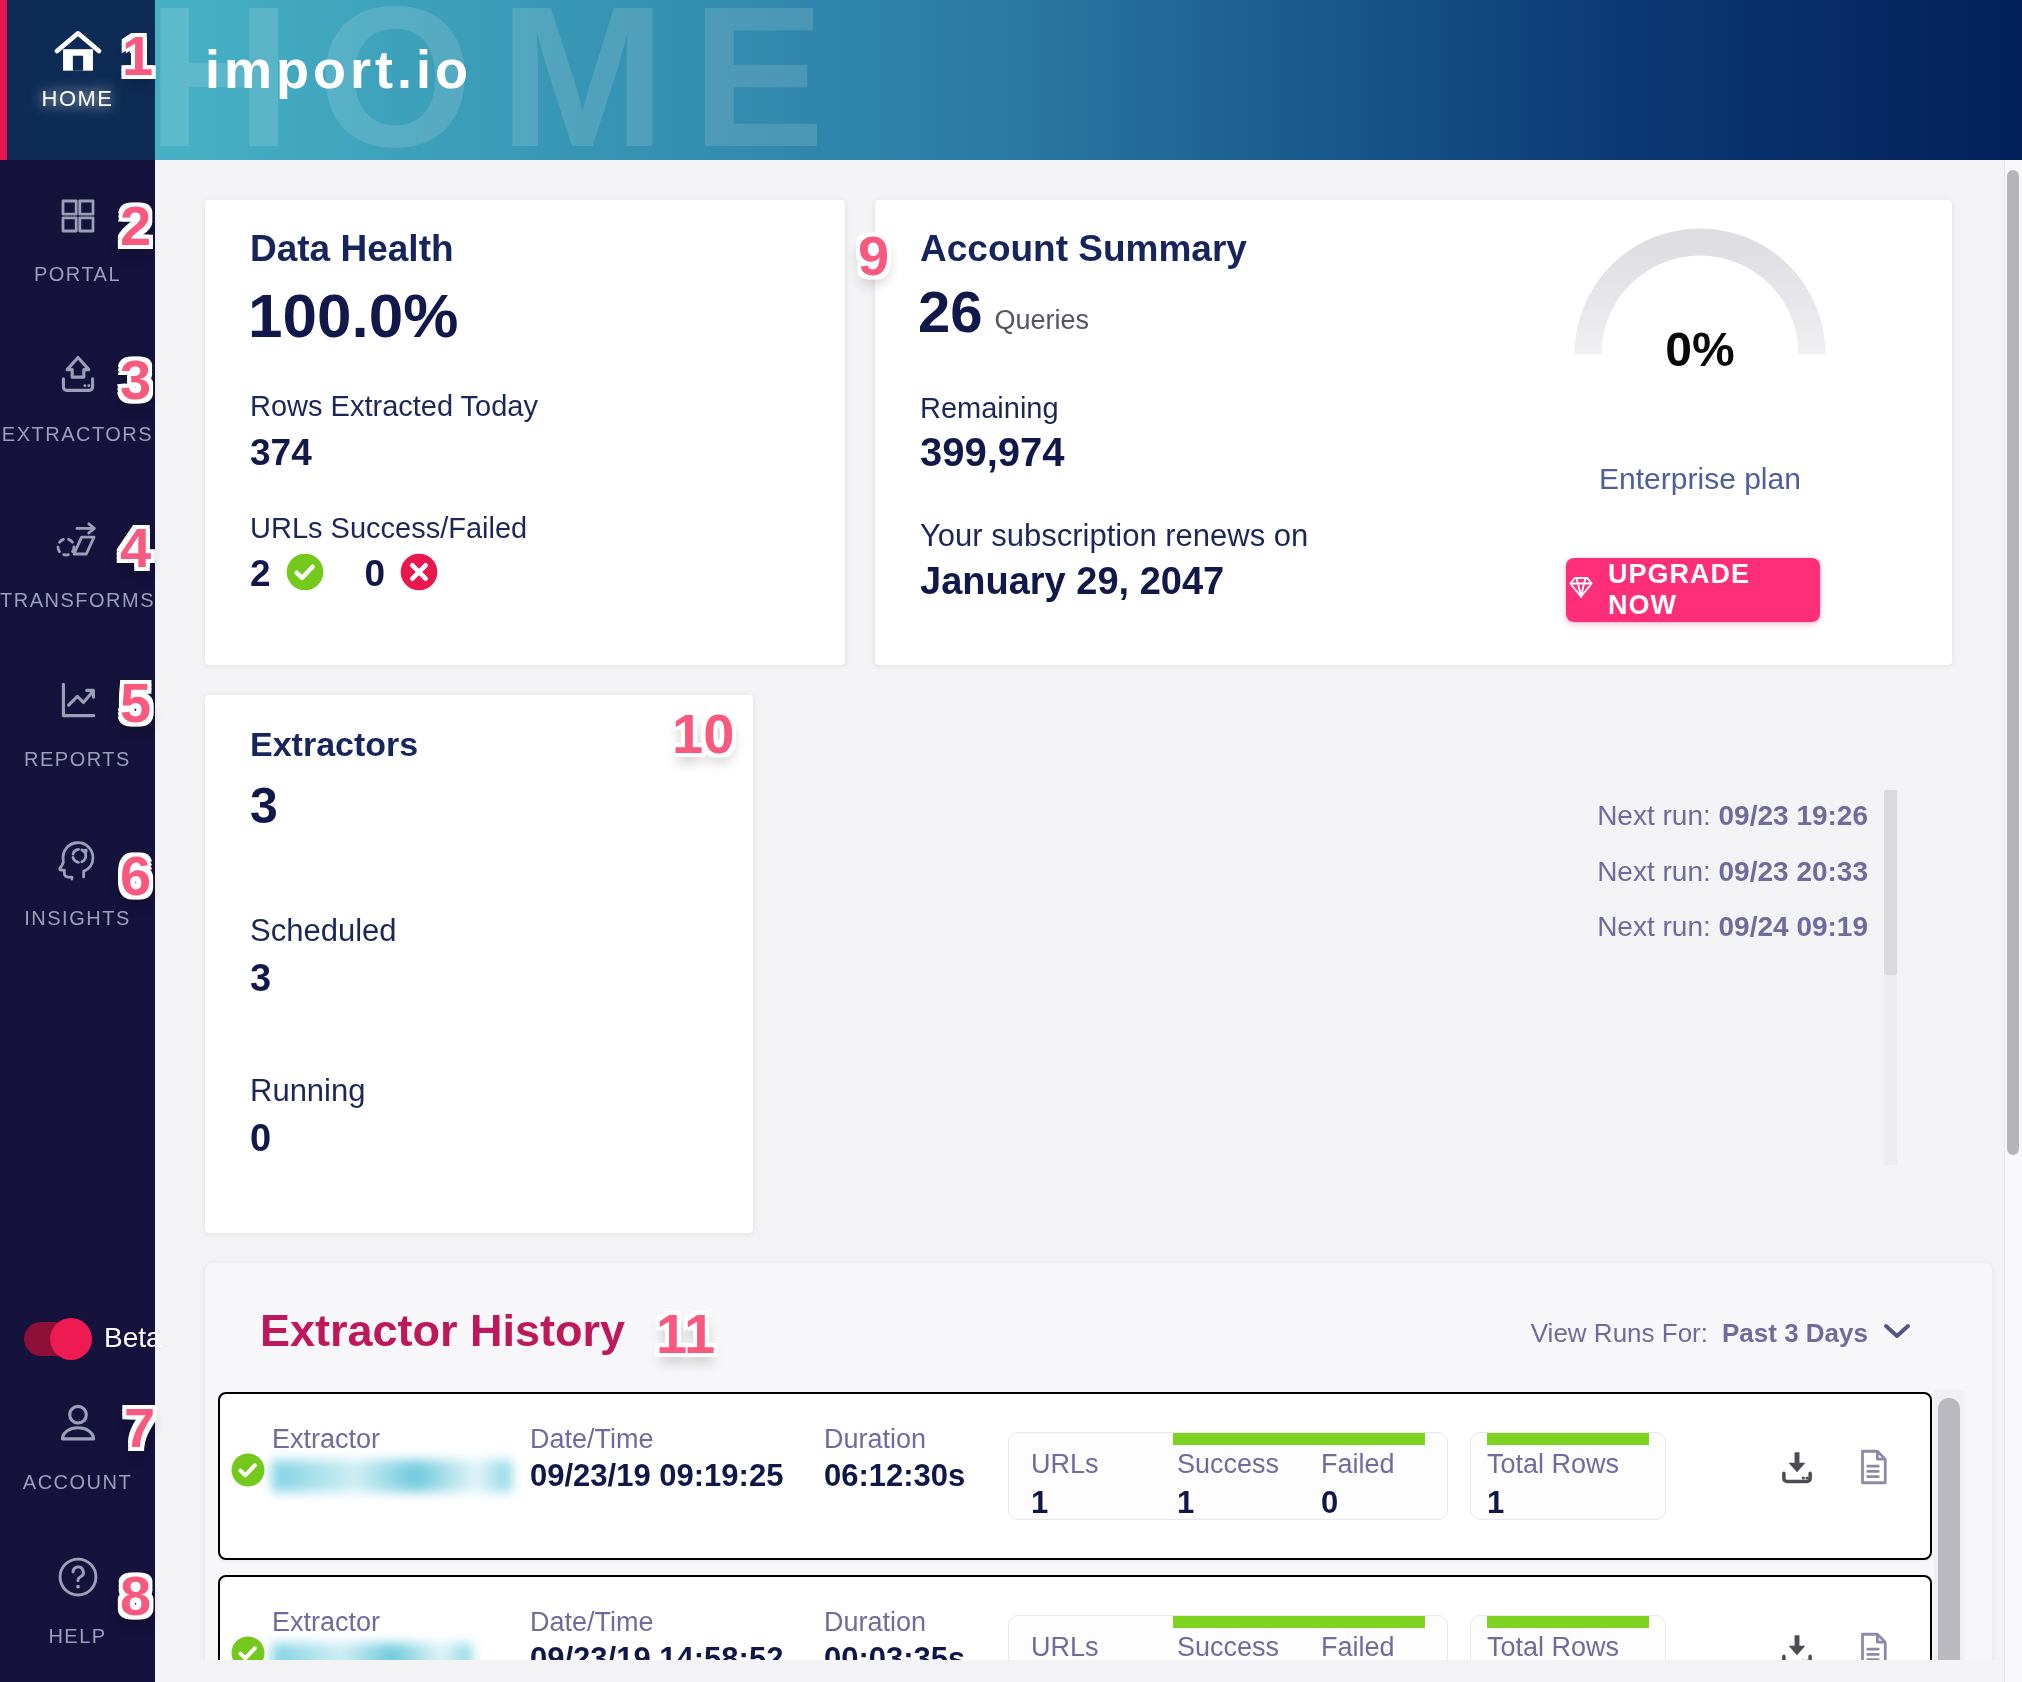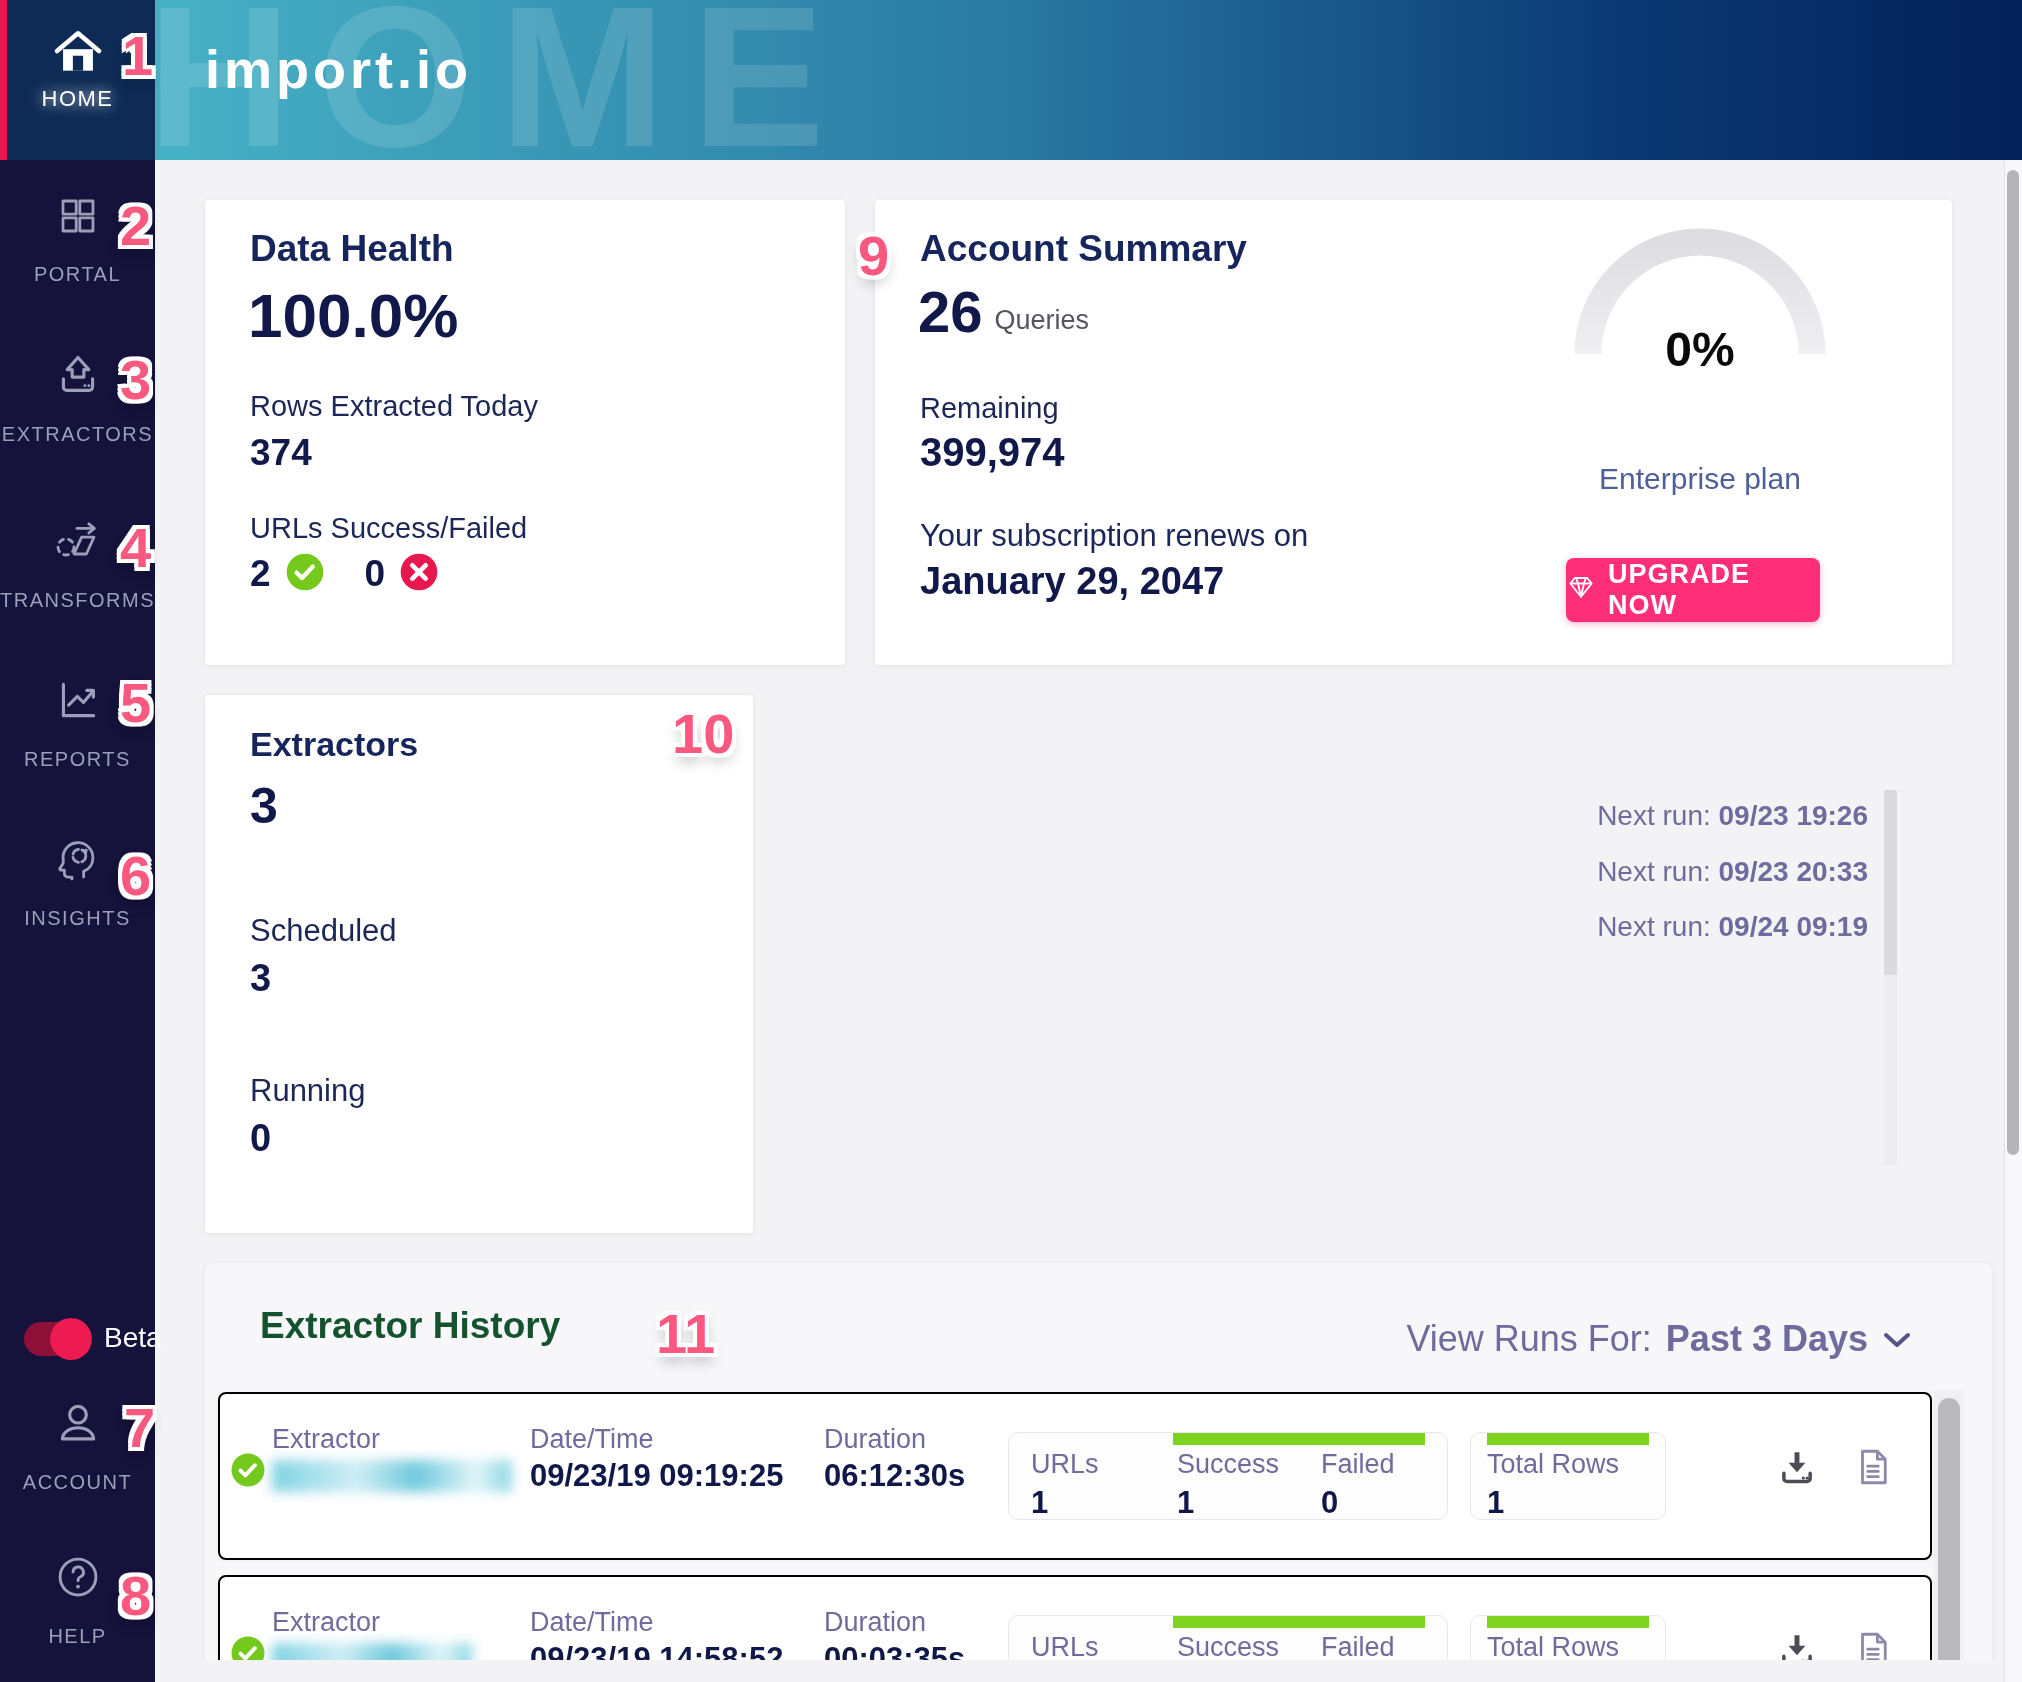--- a/index.html
+++ b/index.html
@@ -55,22 +55,22 @@
   .nextrun { position:absolute; right:154px; font-size:28px; color:#6f6b9d; white-space:nowrap; }
   .nextrun b { font-weight:800; }
 
   
   #sched-track { position:absolute; left:1884px; top:790px; width:13px; height:375px; background:#ededf0; border-radius:2px; }
   #sched-thumb { position:absolute; left:1884px; top:790px; width:13px; height:185px; background:#d9d9de; border-radius:2px; }
 
   
   #history-panel { position:absolute; left:205px; top:1263px; width:1787px; height:419px; background:#f7f7f9;
                    border-radius:8px 8px 0 0; box-shadow:0 1px 6px rgba(20,20,60,.07); }
-  #history-title { position:absolute; left:260px; top:1305px; font-size:37px; font-weight:800; color:#14532d; }
-  #history-filter { position:absolute; right:110px; top:1318px; font-size:36px; color:#6f6b9d; cursor:pointer;
+  #history-title { position:absolute; left:260px; top:1305px; font-size:45px; font-weight:800; color:#be185d; }
+  #history-filter { position:absolute; right:110px; top:1318px; font-size:26px; color:#6f6b9d; cursor:pointer;
                     display:flex; align-items:center; gap:14px; }
   #history-filter b { font-weight:800; }
 
   .hrow { position:absolute; left:218px; width:1714px; height:168px; background:#fff; border:2px solid #000000;
           border-radius:8px; box-shadow:0 1px 3px rgba(20,20,60,.05); }
   .cell-lbl { position:absolute; top:30px; font-size:27px; color:#6f6b9d; }
   .cell-val { position:absolute; top:64px; font-size:31px; font-weight:800; color:#0f1848; }
   .statbox { position:absolute; top:38px; height:88px; background:#fdfdfe; border:1px solid #e8e8ef; border-radius:10px; overflow:hidden; }
   .gbar { position:absolute; top:0; height:12px; background:#7ed321; }
   .sb-lbl { position:absolute; top:16px; font-size:27px; color:#6f6b9d; }

